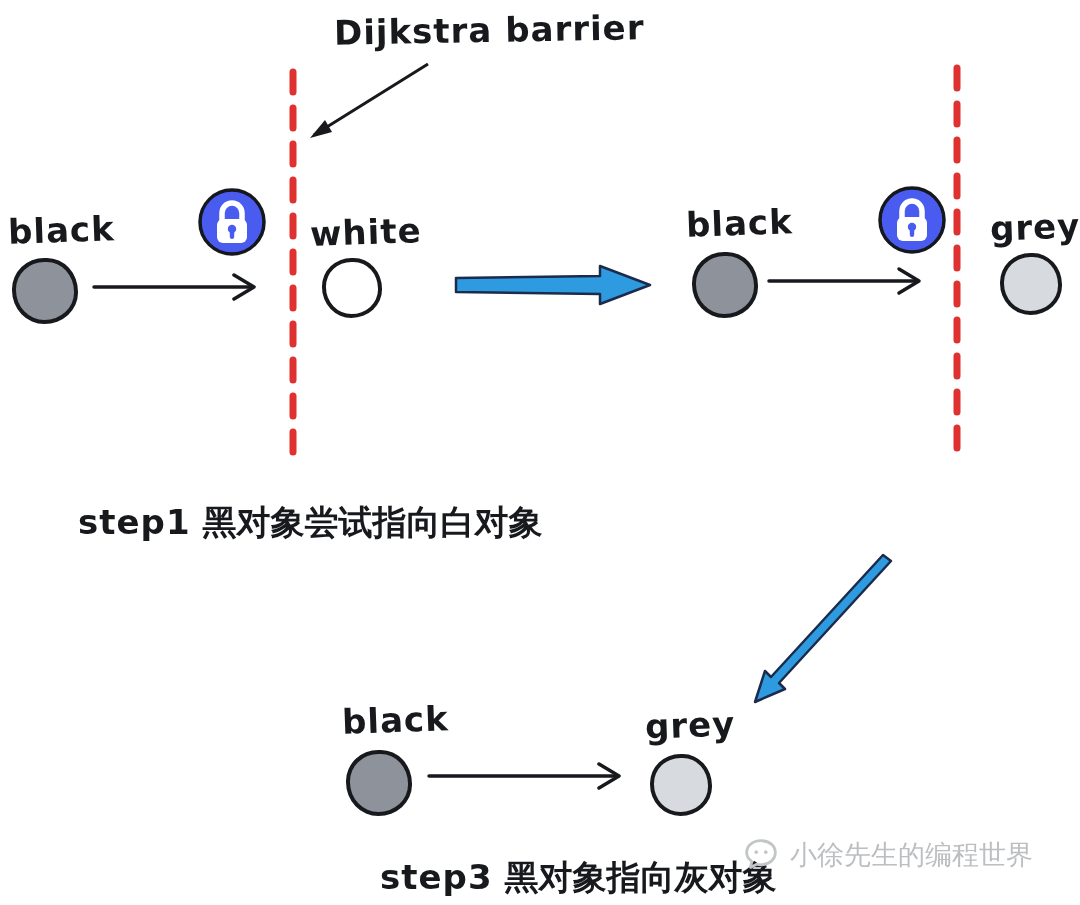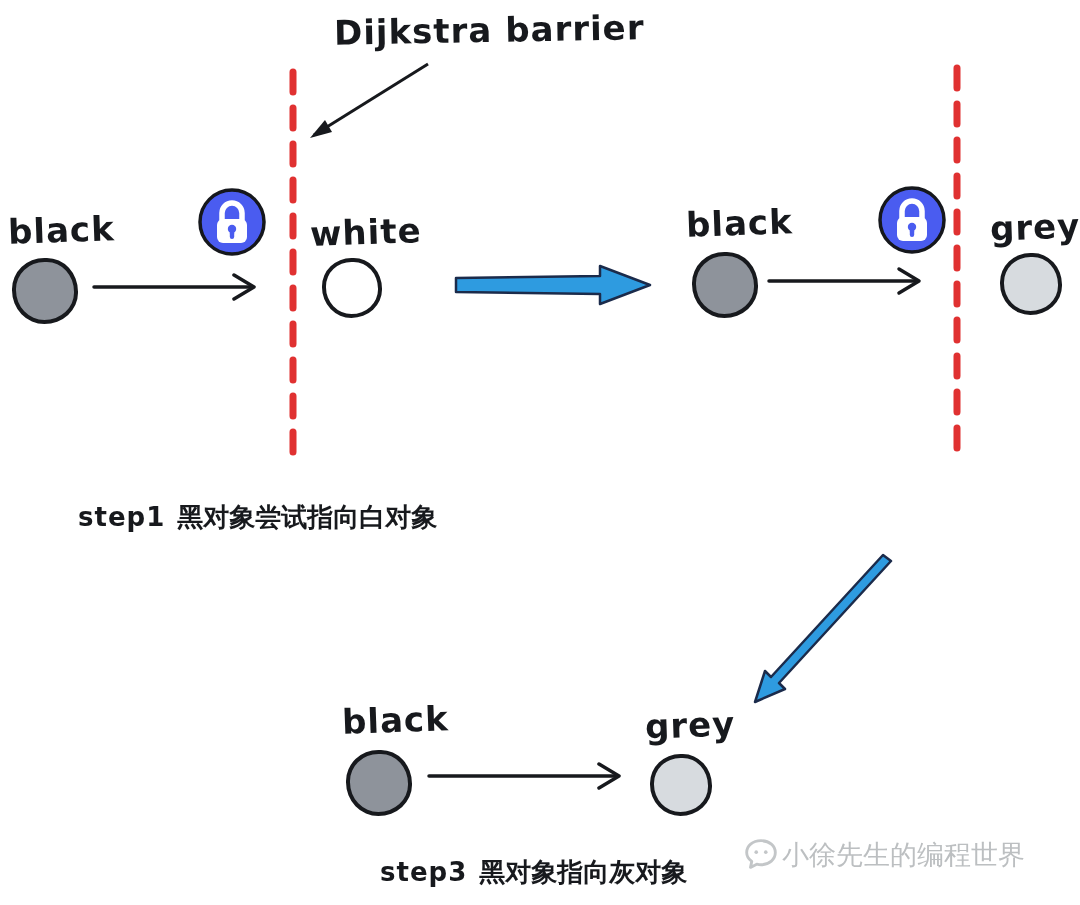--- a/index.html
+++ b/index.html
@@ -26,29 +26,29 @@
   .node.black { background:var(--black-node-fill,#8e939b); }
   .node.white { background:var(--white-node-fill,#ffffff); }
   .node.grey  { background:var(--grey-node-fill,#d7dbdf); }
 
   .node-label {
     position:absolute; font-size:34px; font-weight:600;
     letter-spacing:1px; transform:rotate(-2deg); white-space:nowrap;
   }
 
   .caption {
-    position:absolute; font-size:26px; font-weight:600; white-space:nowrap;
+    position:absolute; font-size:34px; font-weight:600; white-space:nowrap;
   }
   .caption .step { font-weight:700; margin-right:12px; letter-spacing:1px; }
 
   .lock-badge { position:absolute; width:72px; height:72px; }
 
   .watermark {
     position:absolute; left:740px; top:834px;
-    display:flex; align-items:center; 
+    display:flex; align-items:center; gap:8px;
     color:var(--watermark-text,#bcbfc1);
     font-size:27px; font-weight:500; white-space:nowrap;
   }
 
   svg { display:block; overflow:visible; }
 </style>
 </head>
 <body>
 
 <div class="canvas">

